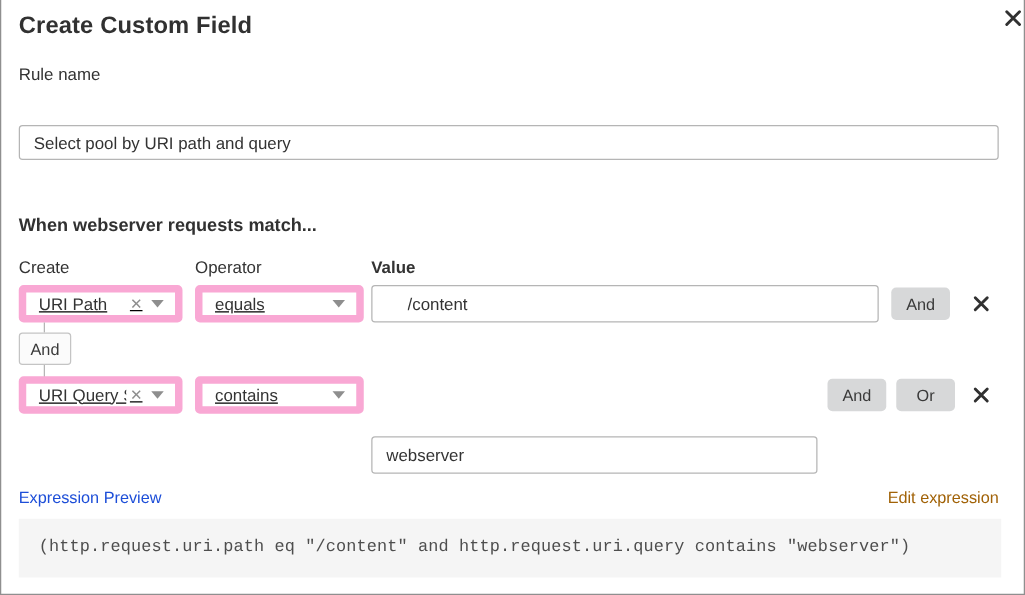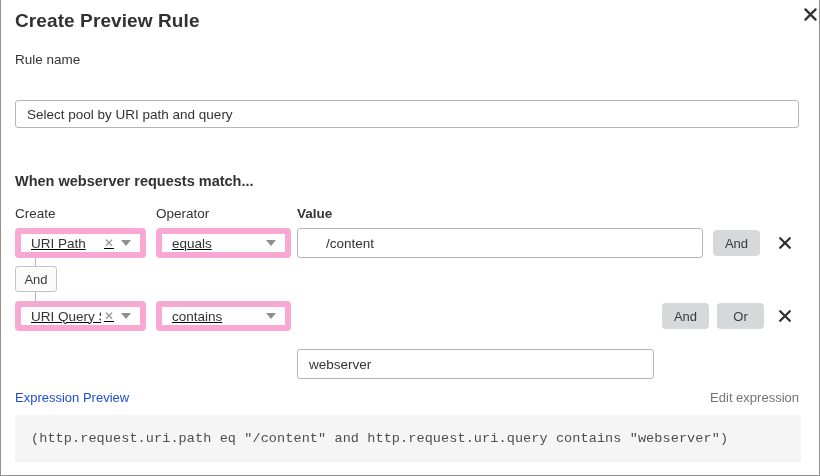--- a/index.html
+++ b/index.html
@@ -228,21 +228,21 @@
     top: 390px;
     left: 14px;
     font-size: 13px;
     color: #1d4ed8;
   }
   .edit-expr {
     position: absolute;
     top: 390px;
     right: 20px;
     font-size: 13px;
-    color: #737373;
+    color: #a16207;
     text-decoration: none;
     cursor: pointer;
   }
   .expr-box {
     position: absolute;
     top: 415px;
     left: 14px;
     width: 786px;
     height: 47px;
     box-sizing: border-box;
@@ -259,21 +259,21 @@
     white-space: nowrap;
     letter-spacing: 0.1px;
   }
 </style>
 </head>
 <body>
 
 <div class="dialog">
 
   <div class="dlg-header">
-    <div class="dlg-title">Create Preview Rule</div>
+    <div class="dlg-title">Create Custom Field</div>
   </div>
   <div class="close-btn">
     <svg width="15" height="15" viewBox="0 0 15 15" aria-hidden="true">
       <path d="M2.4 2.4 L12.6 12.6 M12.6 2.4 L2.4 12.6" stroke="#313131" stroke-width="2.3" stroke-linecap="round"></path>
     </svg>
   </div>
 
   <div class="field-label rule-name-label">Rule name</div>
   <input class="text-input rule-name-input" type="text" value="Select pool by URI path and query" style="">
 

